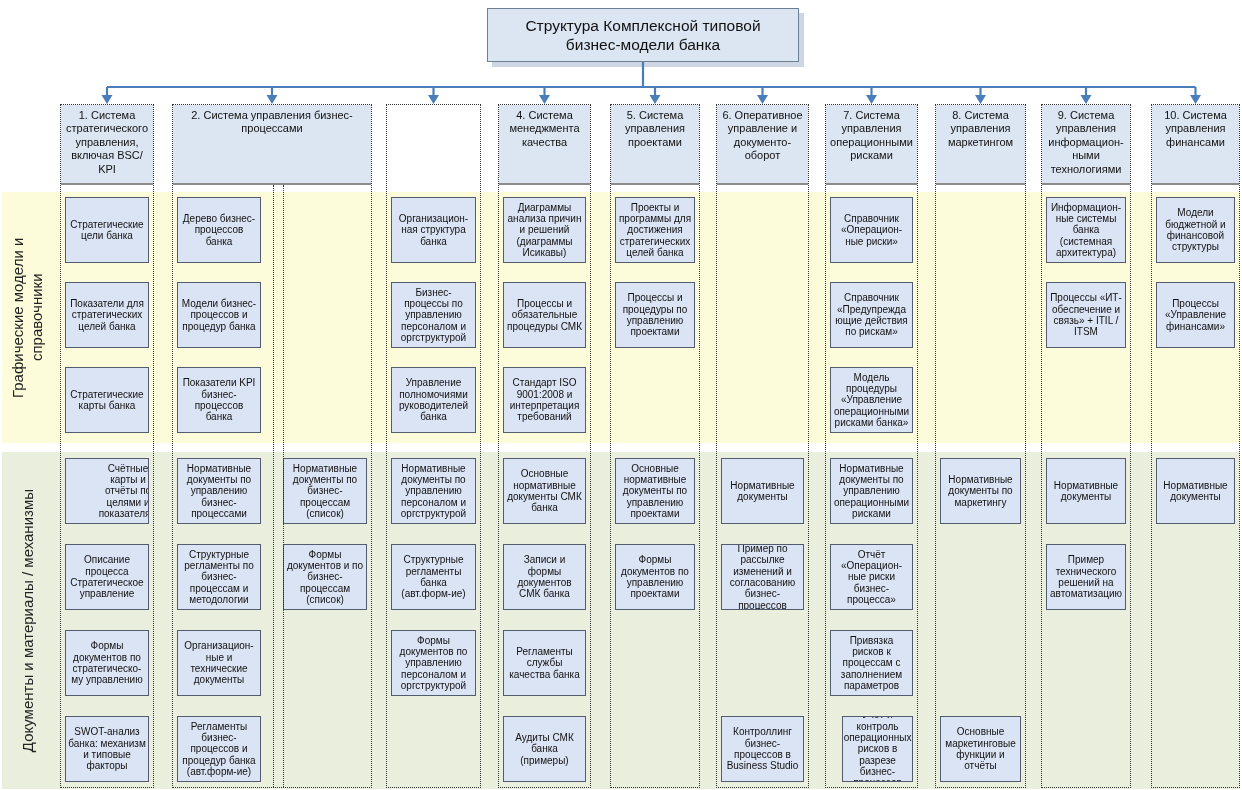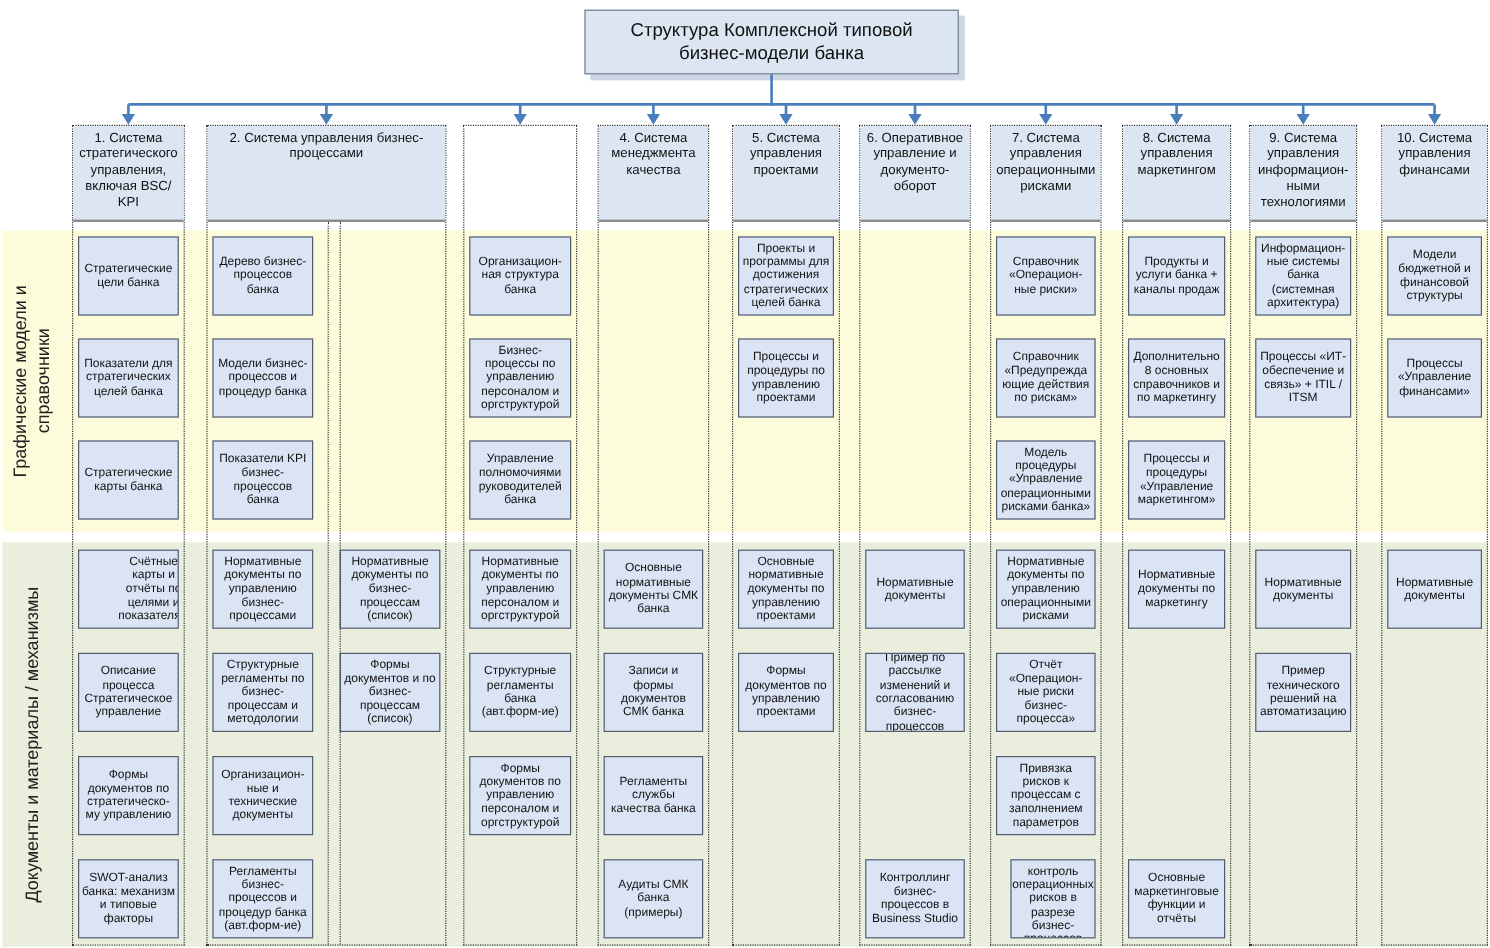--- a/index.html
+++ b/index.html
@@ -115,20 +115,25 @@
           <div class="box" style="grid-row: 3;">Управление полномочиями руководителей банка</div>
         </div>
     <div class="zone zone-docs">
           <div class="box" style="grid-row: 1;">Нормативные документы по управлению персоналом и оргструктурой</div>
           <div class="box" style="grid-row: 2;">Структурные регламенты банка (авт.форм-ие)</div>
           <div class="box" style="grid-row: 3;">Формы документов по управлению персоналом и оргструктурой</div>
         </div>
   </div>
       <div class="column" style="left: 498px; width: 93px;">
     <div class="col-header">4. Система менеджмента качества</div>
+    <div class="zone zone-graphic">
+          <div class="box" style="grid-row: 1;">Диаграммы анализа причин и решений (диаграммы Исикавы)</div>
+          <div class="box" style="grid-row: 2;">Процессы и обязательные процедуры СМК</div>
+          <div class="box" style="grid-row: 3;">Стандарт ISO 9001:2008 и интерпретация требований</div>
+        </div>
     <div class="zone zone-docs">
           <div class="box" style="grid-row: 1;">Основные нормативные документы СМК банка</div>
           <div class="box" style="grid-row: 2;">Записи и формы документов СМК банка</div>
           <div class="box" style="grid-row: 3;">Регламенты службы качества банка</div>
           <div class="box" style="grid-row: 4;">Аудиты СМК банка (примеры)</div>
         </div>
   </div>
       <div class="column" style="left: 610px; width: 90px;">
     <div class="col-header">5. Система управления проектами</div>
     <div class="zone zone-graphic">
@@ -158,25 +163,20 @@
         </div>
     <div class="zone zone-docs">
           <div class="box" style="grid-row: 1;">Нормативные документы по управлению операционными рисками</div>
           <div class="box" style="grid-row: 2;">Отчёт «Операцион-ные риски бизнес-процесса»</div>
           <div class="box" style="grid-row: 3;">Привязка рисков к процессам с заполнением параметров</div>
           <div class="box" style="grid-row: 4; margin-left: 12px;">Учёт и контроль операционных рисков в разрезе бизнес-процессов</div>
         </div>
   </div>
       <div class="column" style="left: 935px; width: 91px;">
     <div class="col-header">8. Система управления маркетингом</div>
-    <div class="zone zone-graphic">
-          <div class="box" style="grid-row: 1;">Продукты и услуги банка + каналы продаж</div>
-          <div class="box" style="grid-row: 2;">Дополнительно 8 основных справочников и по маркетингу</div>
-          <div class="box" style="grid-row: 3;">Процессы и процедуры «Управление маркетингом»</div>
-        </div>
     <div class="zone zone-docs">
           <div class="box" style="grid-row: 1;">Нормативные документы по маркетингу</div>
           <div class="box" style="grid-row: 4;">Основные маркетинговые функции и отчёты</div>
         </div>
   </div>
       <div class="column" style="left: 1041px; width: 90px;">
     <div class="col-header">9. Система управления информацион-ными технологиями</div>
     <div class="zone zone-graphic">
           <div class="box" style="grid-row: 1;">Информацион-ные системы банка (системная архитектура)</div>
           <div class="box" style="grid-row: 2;">Процессы «ИТ-обеспечение и связь» + ITIL / ITSM</div>

